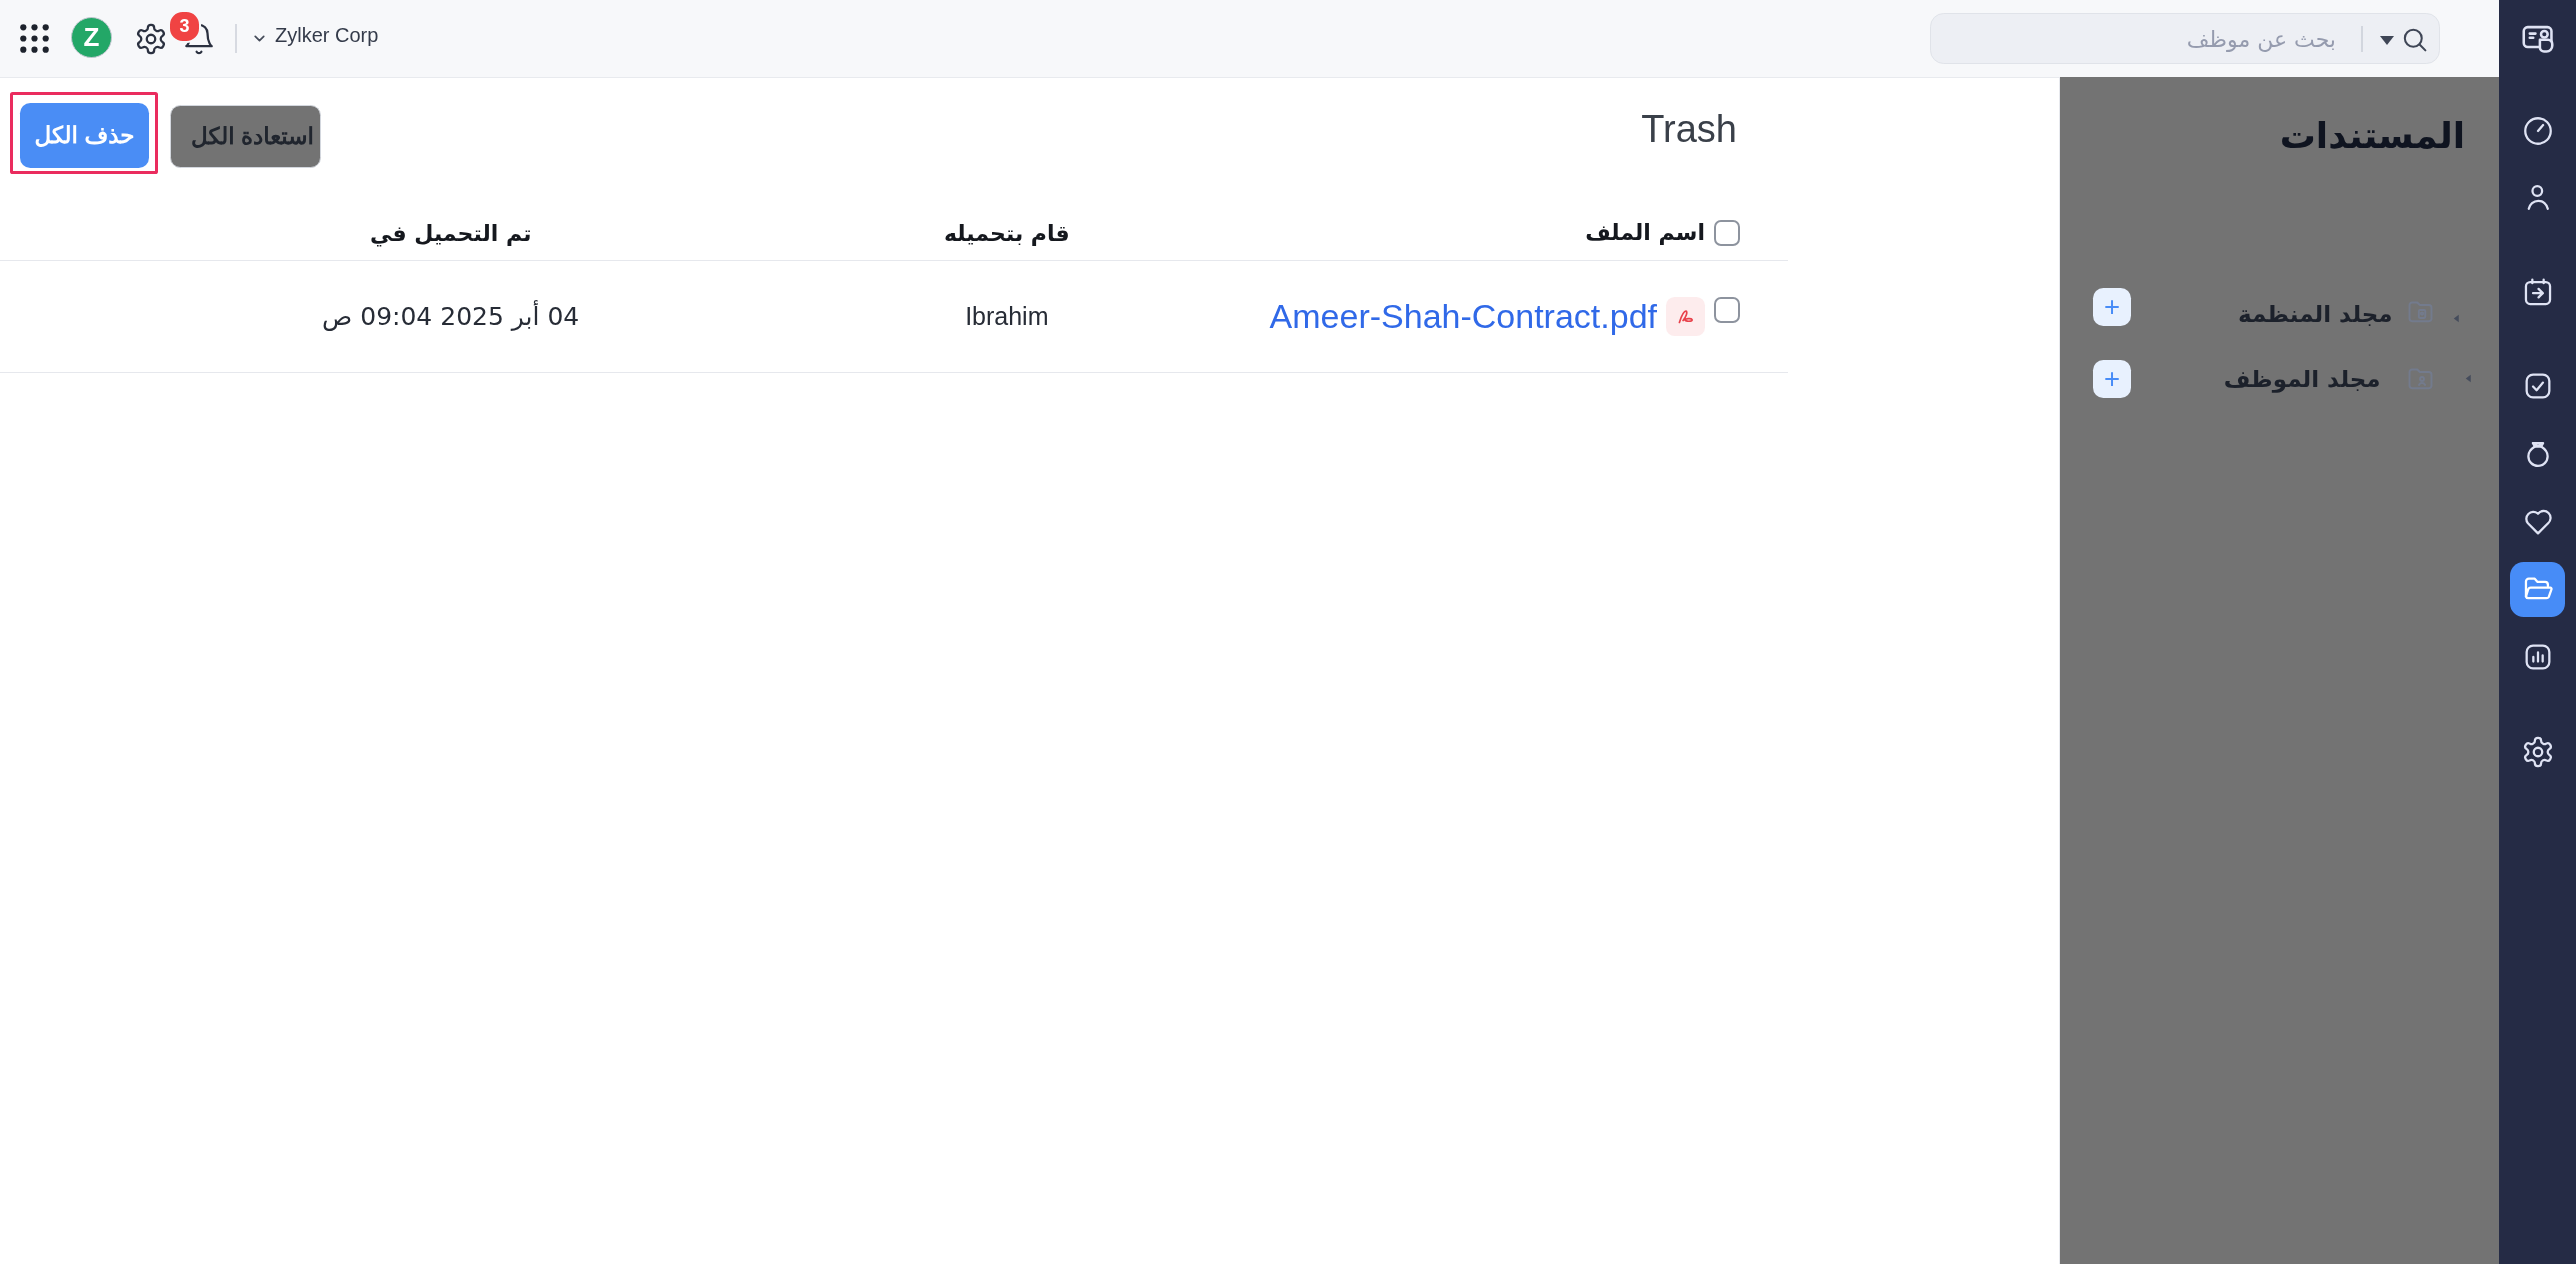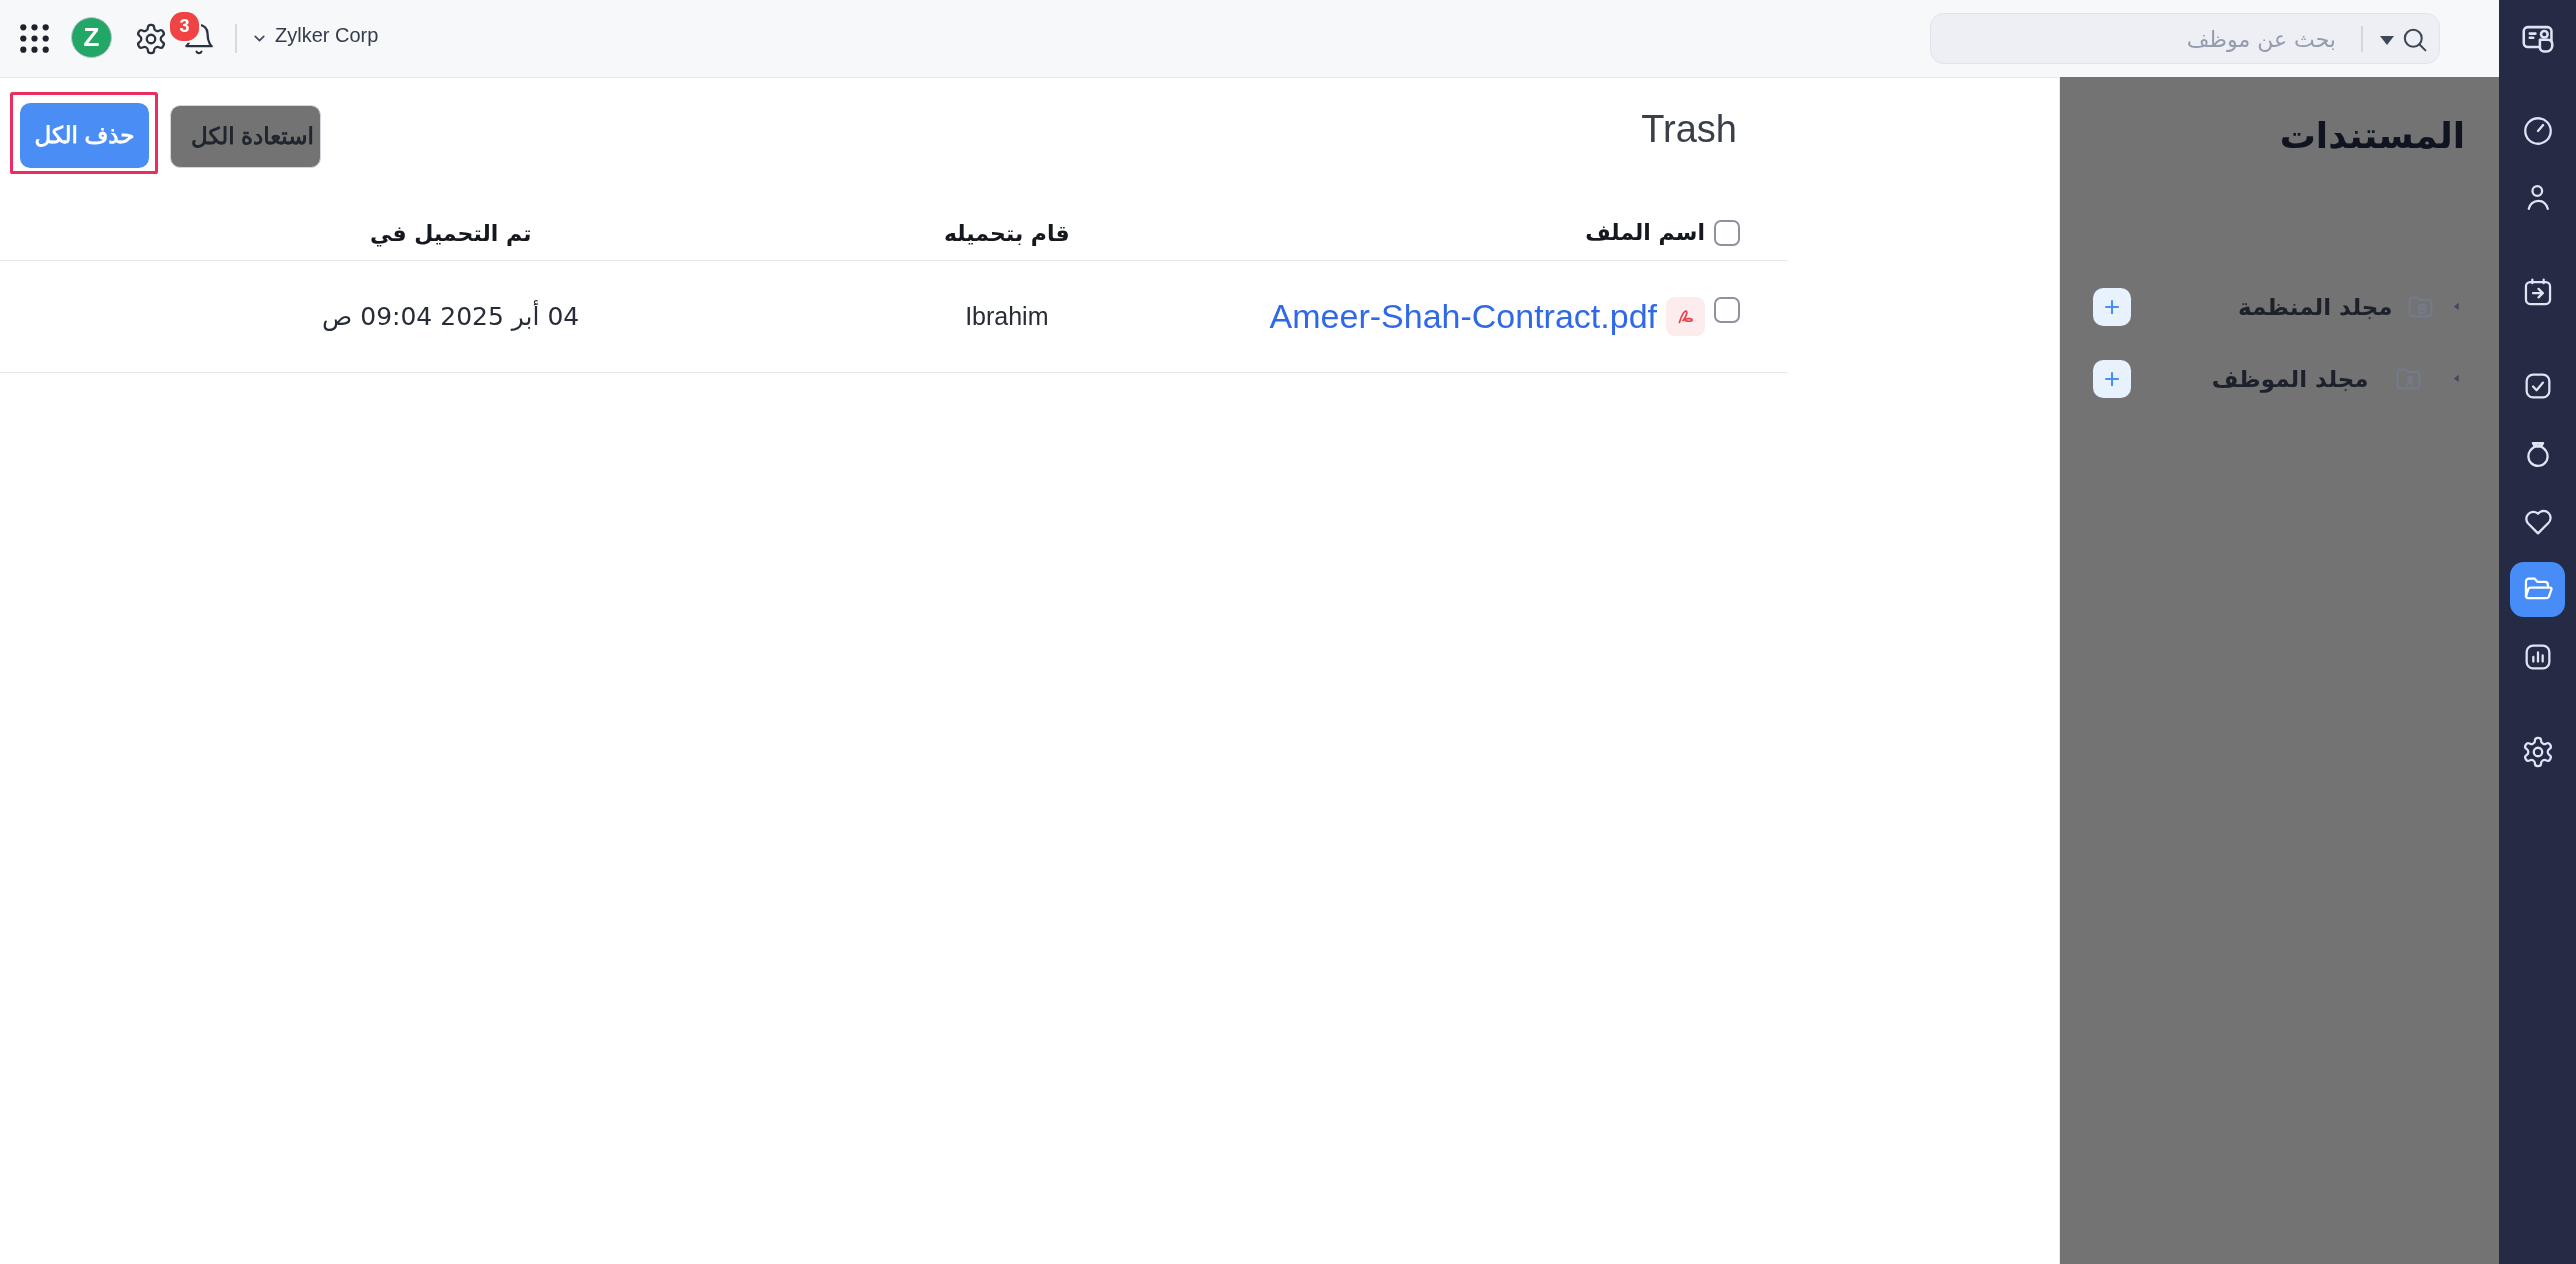--- a/index.html
+++ b/index.html
@@ -75,22 +75,22 @@
     border-left:0.9px solid #e7e9ee;box-sizing:border-box;z-index:2;
   }
   .panel-title{
     position:absolute;top:38px;right:34px;font-size:36px;font-weight:700;color:#0f1420;direction:rtl;
   }
   .p-item{
     position:absolute;right:0;left:0;display:flex;direction:rtl;align-items:center;cursor:pointer;
   }
   .p-item .lbl{font-size:23px;font-weight:600;color:#1c212b;}
   .it-all{top:129px;height:38px;padding-right:34px;gap:12px;}
-  .it-org{top:209px;height:41px;padding-right:36px;gap:12px;}
-  .it-emp{top:281px;height:41px;padding-right:36px;gap:24px;}
+  .it-org{top:209px;height:41px;padding-right:36px;gap:12px;align-items:flex-end;}
+  .it-emp{top:281px;height:41px;padding-right:24px;gap:24px;}
   .p-icon{width:31px;height:31px;flex:0 0 auto;}
   .tri-ic{width:12px;height:17px;flex:0 0 auto;margin-left:3.4px;}
   .plus-btn{
     position:absolute;left:33px;width:38px;height:38px;border-radius:10.3px;background:#e8f1fe;
     color:#478cf7;font-size:27.5px;font-weight:500;display:flex;align-items:center;justify-content:center;
     cursor:pointer;font-family:"Liberation Sans",sans-serif;line-height:1;
   }
   .plus-org{top:211px;} .plus-emp{top:283px;}
 
   

